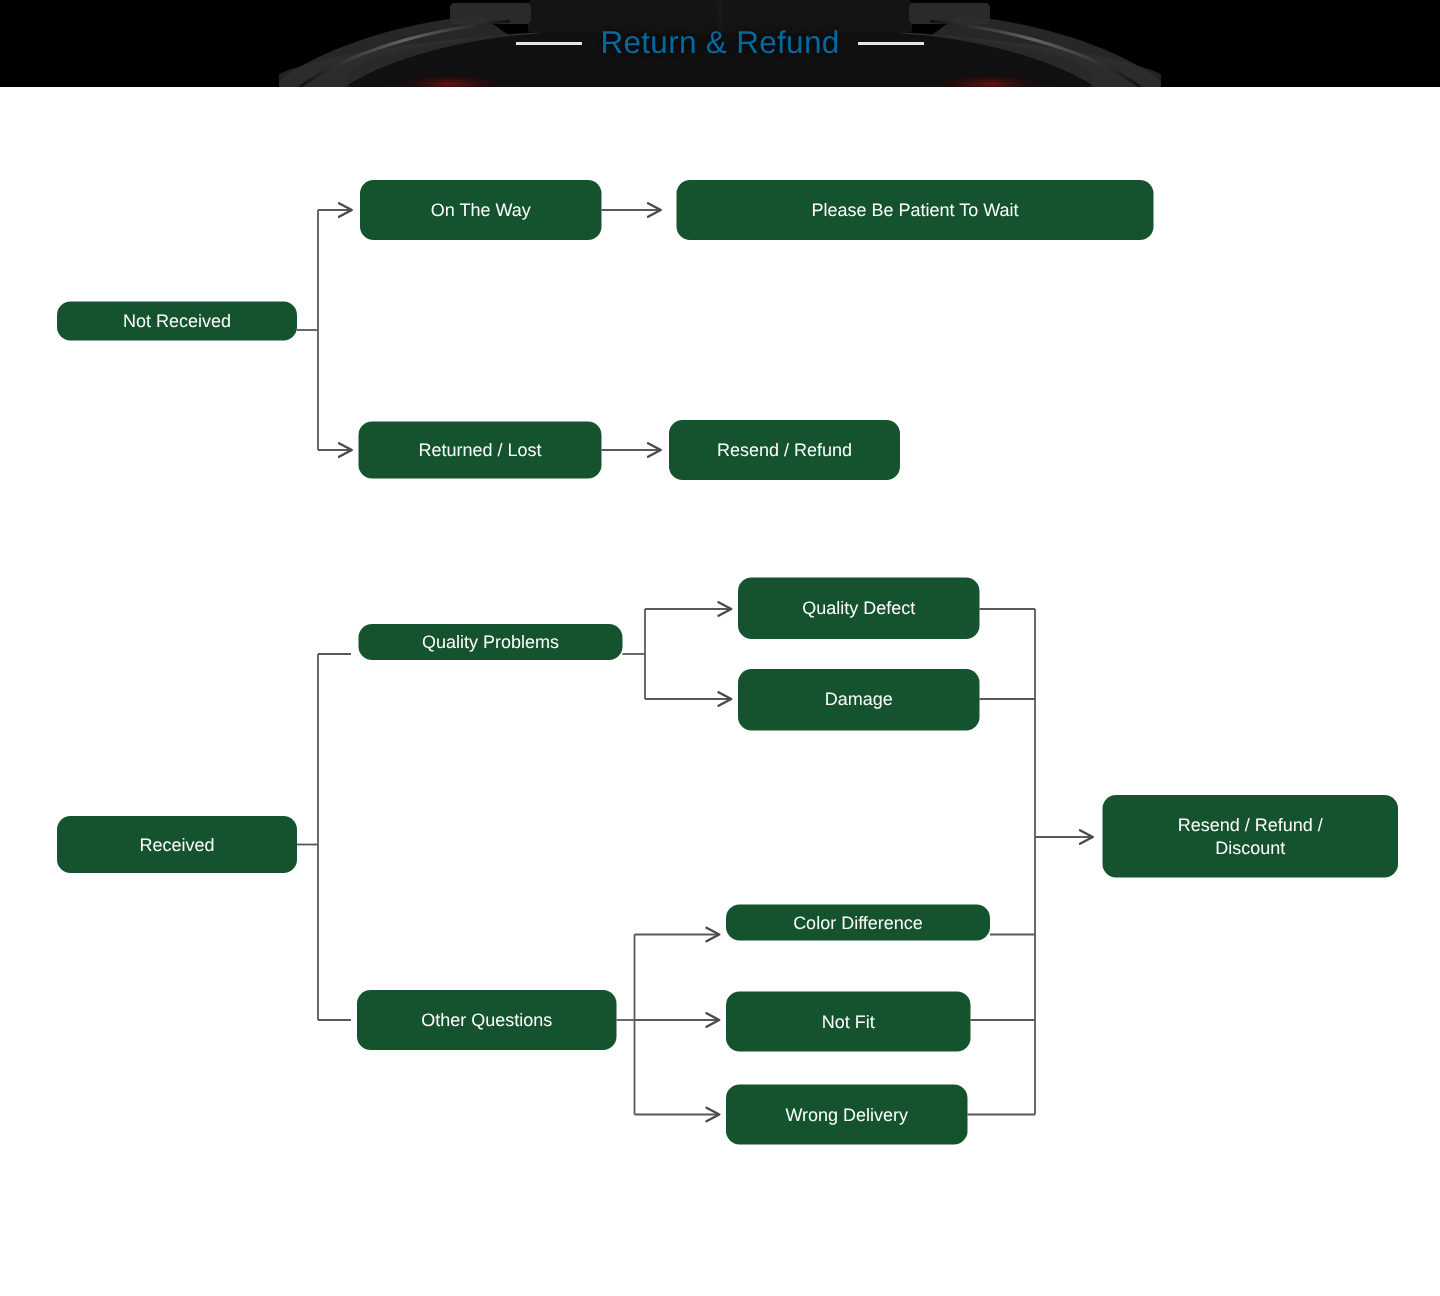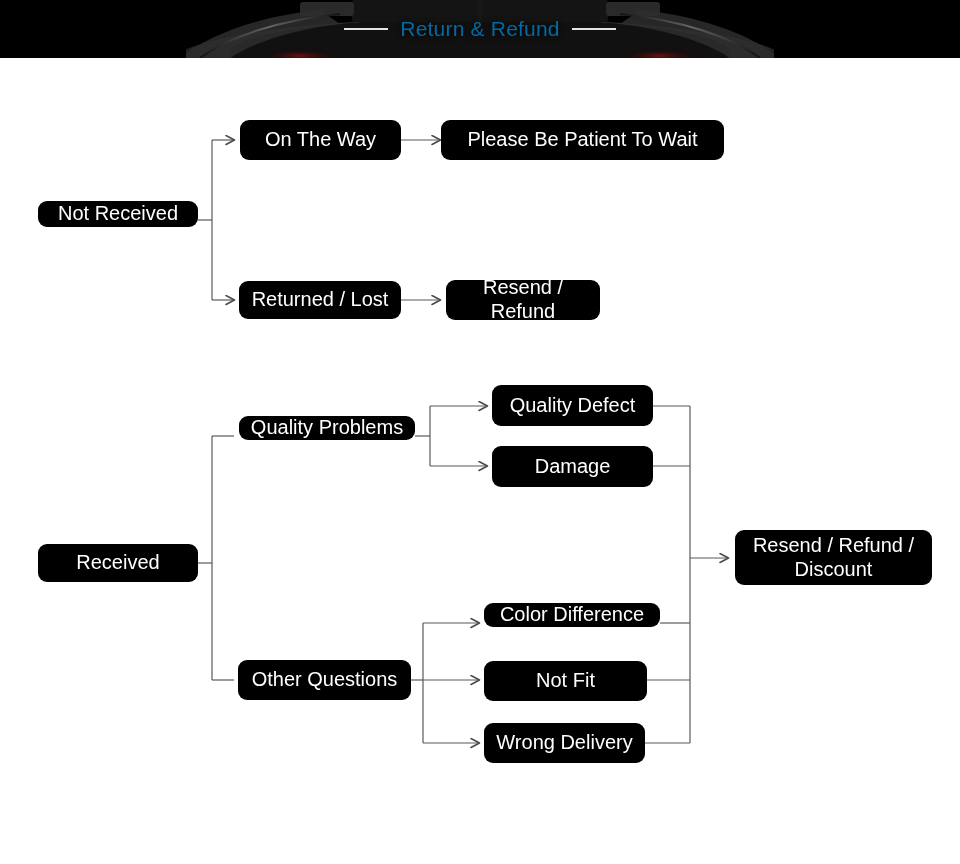--- a/index.html
+++ b/index.html
@@ -64,28 +64,28 @@
     background: #ffffff;
   }
   .flow-svg {
     position: absolute;
     left: 0; top: 0;
     width: 960px;
     height: 806px;
   }
   .node {
     position: absolute;
-    background: #000000;
+    background: #14532d;
     border-radius: 9px;
     color: #ffffff;
     display: flex;
     align-items: center;
     justify-content: center;
     text-align: center;
-    font-size: 20px;
+    font-size: 12px;
     font-weight: 400;
     line-height: 1.18;
     box-sizing: border-box;
     padding: 0 10px;
     font-family: "Liberation Sans", sans-serif;
     user-select: none;
   }
   .node-label { display: block; white-space: pre-line; }
 </style>
 </head>
@@ -183,21 +183,21 @@
   </div>
 
   <div class="node" style="left:38px; top:486px; width:160px; height:38px;">
     <span class="node-label">Received</span>
   </div>
 
   <div class="node" style="left:240px; top:62px; width:161px; height:40px;">
     <span class="node-label">On The Way</span>
   </div>
 
-  <div class="node" style="left:441px; top:62px; width:283px; height:40px;align-items:center;">
+  <div class="node" style="left:451px; top:62px; width:318px; height:40px;align-items:center;">
     <span class="node-label">Please Be Patient To Wait</span>
   </div>
 
   <div class="node" style="left:239px; top:223px; width:162px; height:38px;">
     <span class="node-label">Returned / Lost</span>
   </div>
 
   <div class="node" style="left:446px; top:222px; width:154px; height:40px;">
     <span class="node-label">Resend / Refund</span>
   </div>

